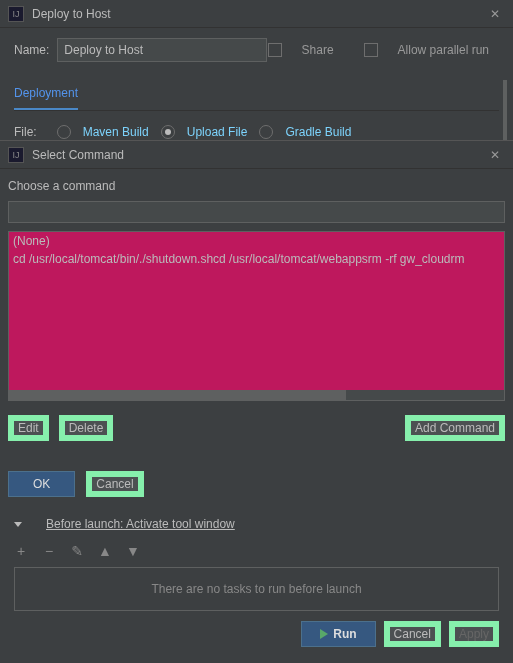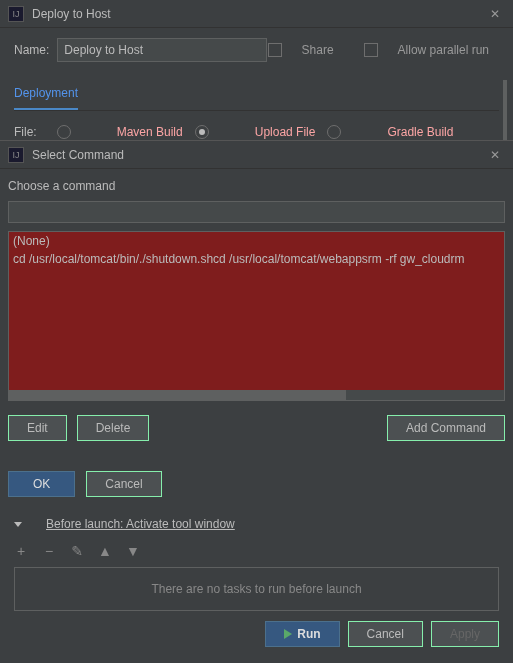--- a/index.html
+++ b/index.html
@@ -90,21 +90,21 @@
       border-radius: 50%;
       display: inline-flex;
       align-items: center; justify-content: center;
     }
     .radio.selected::after {
       content: '';
       width: 6px; height: 6px;
       background: #bbbbbb;
       border-radius: 50%;
     }
-    .radio-label { color: #fca5a5; margin-left: 34px; }
+    .radio-label { color: #7dd3fc; }
     
     .right-edge {
       position: absolute;
       right: 6px;
       top: 80px;
       width: 4px;
       height: 60px;
       background: #5e6060;
     }
     
@@ -123,21 +123,21 @@
     .search-box {
       width: 100%;
       height: 22px;
       background: #45494a;
       border: 1px solid #5e6060;
       margin-bottom: 8px;
     }
     .list-box {
       width: 100%;
       height: 170px;
-      background: #7f1d1d;
+      background: #be185d;
       border: 1px solid #5e6060;
       overflow: hidden;
       position: relative;
     }
     .list-item {
       padding: 2px 4px;
       color: #bbbbbb;
       white-space: nowrap;
       font-size: 12px;
     }
@@ -155,23 +155,23 @@
       background: #45494a;
     }
     
     .button-row {
       display: flex;
       gap: 10px;
       margin-top: 14px;
     }
     .btn {
       height: 26px;
-      padding: 0 18px;
+      padding: 0 4px;
       background: #4c5052;
-      border: 1px solid #86efac;
+      border: 6px solid #86efac;
       color: #bbbbbb;
       font-size: 12px;
       cursor: pointer;
       display: inline-flex;
       align-items: center;
       justify-content: center;
     }
     .spacer { flex: 1; }
     
     .ok-row {

